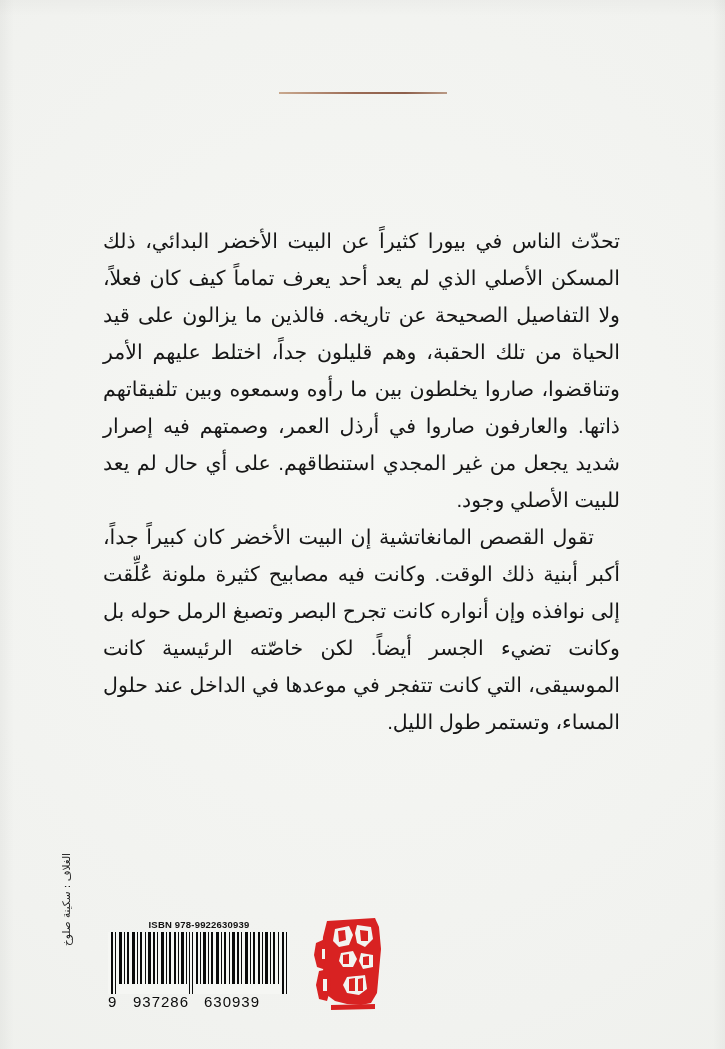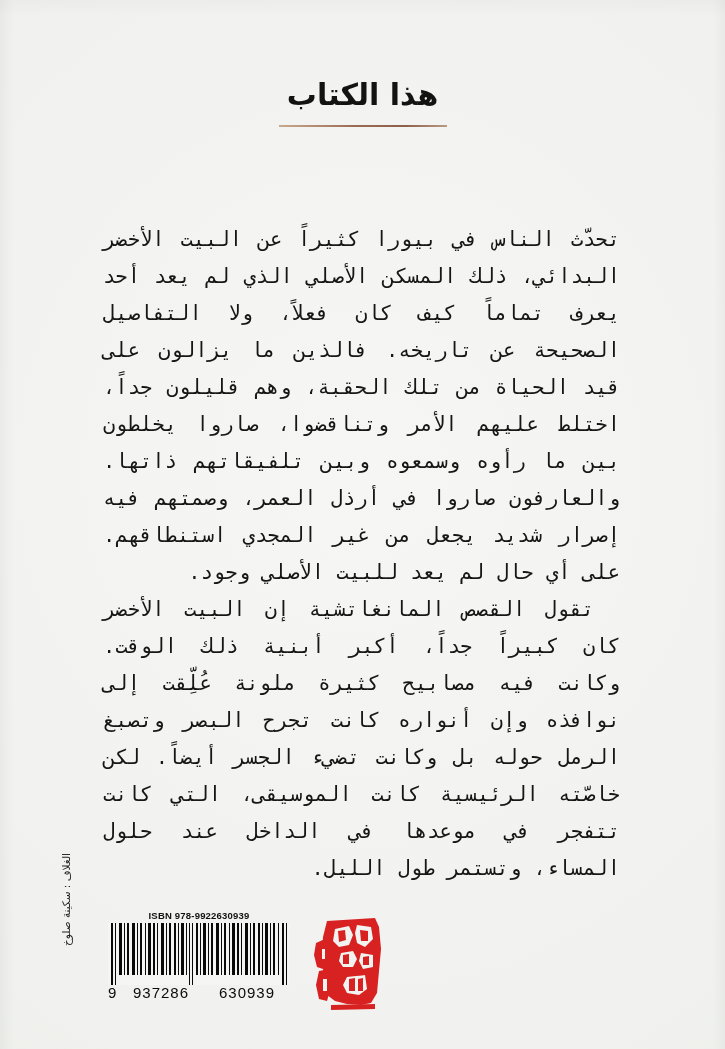--- a/index.html
+++ b/index.html
@@ -68,21 +68,21 @@
     position: absolute;
     top: 222px;
     right: 105px;
     left: 103px;
     direction: rtl;
     text-align: justify;
     text-align-last: right;
     color: #161616;
     font-size: 20.5px;
     line-height: 37px;
-    font-family: Liberation Mono, monospace;
+    font-family: Liberation Sans, sans-serif;
   }
   .body-text p {
     margin: 0;
   }
   .body-text p.indent {
     text-indent: 26px;
   }
 
   
   .footer {
@@ -105,21 +105,21 @@
     font-size: 10.5px;
     color: #1d1d1d;
     white-space: nowrap;
     font-family: "DejaVu Sans", "Liberation Sans", sans-serif;
   }
 
   
   .barcode-block {
     position: absolute;
     left: 108px;
-    bottom: 48px;
+    bottom: 39px;
     width: 182px;
   }
   .isbn-line {
     font-family: "Liberation Sans", sans-serif;
     font-size: 9.5px;
     font-weight: bold;
     color: #111;
     text-align: center;
     letter-spacing: 0.2px;
     margin-bottom: 2px;
@@ -141,21 +141,21 @@
   .bc-lead {
     width: 10px;
     text-align: left;
   }
   .bc-left {
     flex: 1;
     text-align: center;
   }
   .bc-right {
     flex: 1;
-    text-align: center;
+    text-align: left;
   }
 
   
   .publisher-logo {
     position: absolute;
     left: 313px;
     bottom: 38px;
     width: 76px;
     height: 102px;
   }
@@ -166,21 +166,20 @@
   }
 </style>
 </head>
 <body>
 
 <div class="paper"></div>
 
 <div class="page">
 
   <div class="title-block">
-    <h1 class="book-title">هذا الكتاب</h1>
     <div class="title-rule"></div>
   </div>
 
   <div class="body-text">
     <p>تحدّث الناس في بيورا كثيراً عن البيت الأخضر البدائي، ذلك المسكن الأصلي الذي لم يعد أحد يعرف تماماً كيف كان فعلاً، ولا التفاصيل الصحيحة عن تاريخه. فالذين ما يزالون على قيد الحياة من تلك الحقبة، وهم قليلون جداً، اختلط عليهم الأمر وتناقضوا، صاروا يخلطون بين ما رأوه وسمعوه وبين تلفيقاتهم ذاتها. والعارفون صاروا في أرذل العمر، وصمتهم فيه إصرار شديد يجعل من غير المجدي استنطاقهم. على أي حال لم يعد للبيت الأصلي وجود.</p>
     <p class="indent">تقول القصص المانغاتشية إن البيت الأخضر كان كبيراً جداً، أكبر أبنية ذلك الوقت. وكانت فيه مصابيح كثيرة ملونة عُلِّقت إلى نوافذه وإن أنواره كانت تجرح البصر وتصبغ الرمل حوله بل وكانت تضيء الجسر أيضاً. لكن خاصّته الرئيسية كانت الموسيقى، التي كانت تتفجر في موعدها في الداخل عند حلول المساء، وتستمر طول الليل.</p>
   </div>
 
   <div class="footer">
 

